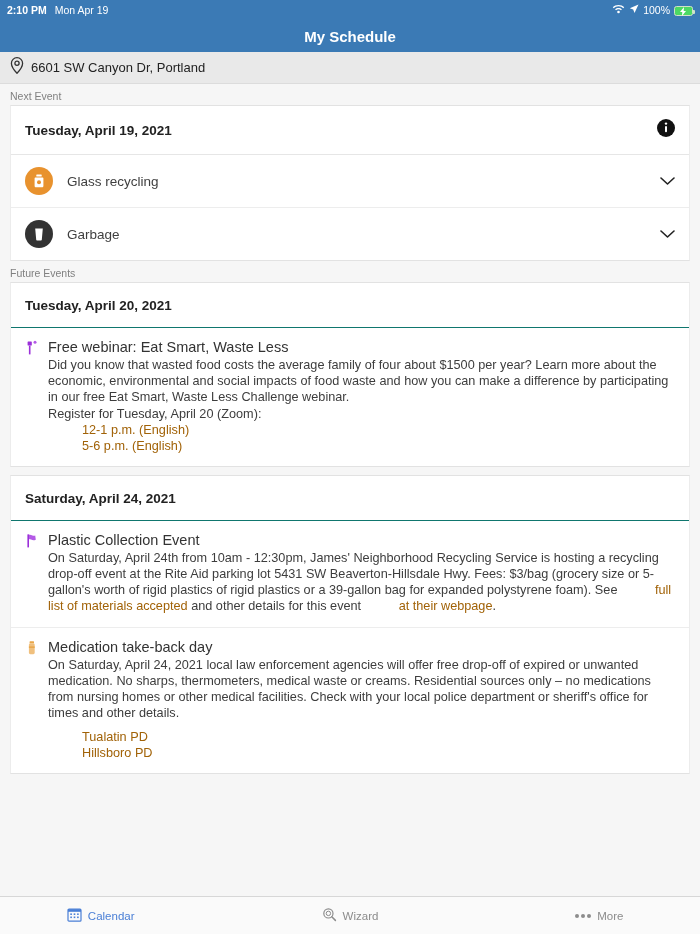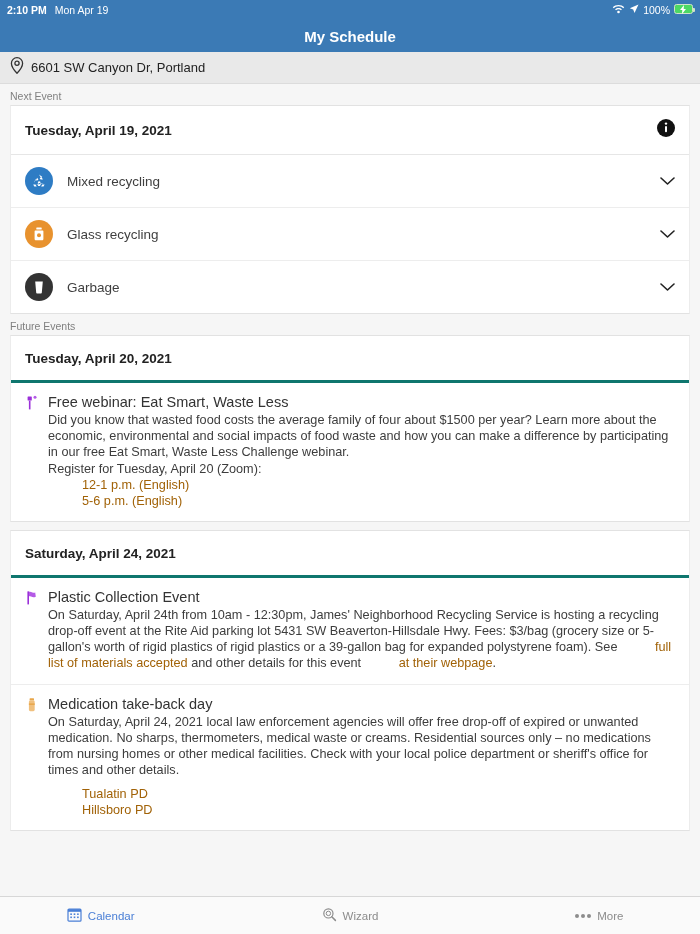--- a/index.html
+++ b/index.html
@@ -13,21 +13,21 @@
   .phone { width:700px; height:934px; display:flex; flex-direction:column; background:#f6f6f6; }
 
   
   .statusbar {
     height:18px; background:#3b7ab5; color:#fff;
     display:flex; align-items:center; padding:10px 7px;
     font-size:10.5px; flex:0 0 18px;
   }
   .sb-time { font-weight:600; }
   .sb-date { margin-left:8px; }
-  .sb-right { margin-left:auto; display:flex; align-items:flex-start; gap:4px; }
+  .sb-right { margin-left:auto; display:flex; align-items:flex-end; gap:4px; }
   .sb-pct { font-size:10.5px; }
   .batt {
     width:19px; height:10px; border:1.2px solid #cfe3c8; border-radius:2.5px;
     background:#4cd964; position:relative; display:flex; align-items:center; justify-content:center;
   }
   .batt:after { content:""; position:absolute; right:-3px; top:3px; width:2px; height:4px; background:#cfe3c8; border-radius:0 1px 1px 0; }
   .batt svg { display:block; }
 
   
   .header {
@@ -66,21 +66,21 @@
   .row:last-child { border-bottom:none; }
   .row .label { font-size:13.5px; color:#3f3f3f; }
   .row .chev { margin-left:auto; }
 
   .badge { width:28px; height:28px; border-radius:50%; display:flex; align-items:center; justify-content:center; flex:0 0 28px; }
   .badge.blue { background:#2e7cc4; }
   .badge.orange { background:#e8922e; }
   .badge.dark { background:#333333; }
 
   
-  .datehead { padding:13px 14px; border-bottom:3px solid #0f766e; }
+  .datehead { padding:13px 14px; border-bottom:1px solid #0f766e; }
   .datehead .date { font-size:13.5px; font-weight:bold; color:#222; }
 
   .event { display:flex; padding:10px 14px 12px 14px; gap:7px; border-bottom:1px solid #ededed; }
   .event:last-child { border-bottom:none; }
   .event-ico { flex:0 0 16px; padding-top:2px; }
   .event-body { flex:1 1 auto; }
   .event-title { font-size:14.5px; color:#333; margin-bottom:1px; line-height:1.25; }
   .event-text { font-size:12.7px; color:#3d3d3d; line-height:1.27; }
   a.lnk, .lnk {
     color:#a16207; cursor:pointer;margin-left:34px;
@@ -150,38 +150,20 @@
         <span class="date">Tuesday, April 19, 2021</span>
         <span class="info">
           <svg width="18" height="18" viewBox="0 0 18 18">
               <circle cx="9" cy="9" r="9" fill="#111"></circle>
               <circle cx="9" cy="4.6" r="1.2" fill="#fff"></circle>
               <rect x="8" y="7" width="2" height="6.2" rx="1" fill="#fff"></rect>
             </svg>
         </span>
       </div>
 
-      <div class="row">
-        <span class="badge blue">
-          <svg width="16" height="16" viewBox="0 0 16 16">
-              <path d="M8 1.6l1.9 3.2-1.3.1 1 1.7 2.3-.2-1.4-2.4.9-.1z" fill="#fff"></path>
-              <path d="M3.1 9.8L5 6.6l.6 1.2 1.8-1-1.2-2-1.3 2.2-.5-.8z" fill="#fff"></path>
-              <path d="M12.8 9.9L9.1 10l.6-1.1-1.9-1-1.1 2h2.6l-.5.9z" fill="#fff"></path>
-              <path d="M5.3 11.6h2.3l-.9 1.5 2.2-.1 1.1-1.9-2.3.1.6-1.1z" fill="#fff"></path>
-              <path d="M11.3 11.6l-1.1 1.9h2.3l1.1-1.9z" fill="#fff"></path>
-              <path d="M2.2 11.5l1.1 1.9h2.4l-1.2-1.9z" fill="#fff"></path>
-            </svg>
-        </span>
-        <span class="label">Mixed recycling</span>
-        <span class="chev">
-          <svg width="15" height="9" viewBox="0 0 15 9">
-              <path d="M1 1l6.5 6L14 1" fill="none" stroke="#222" stroke-width="1.6" stroke-linecap="round" stroke-linejoin="round"></path>
-            </svg>
-        </span>
-      </div>
 
       <div class="row">
         <span class="badge orange">
           <svg width="16" height="16" viewBox="0 0 16 16">
               <rect x="5.3" y="1.6" width="5.4" height="2" rx="0.5" fill="#fff"></rect>
               <path d="M4.3 4.6h7.4c.4 0 .7.3.7.7v7.6c0 .8-.6 1.4-1.4 1.4H5c-.8 0-1.4-.6-1.4-1.4V5.3c0-.4.3-.7.7-.7z" fill="#fff"></path>
               <circle cx="8" cy="9.3" r="2" fill="#e8922e"></circle>
             </svg>
         </span>
         <span class="label">Glass recycling</span>

